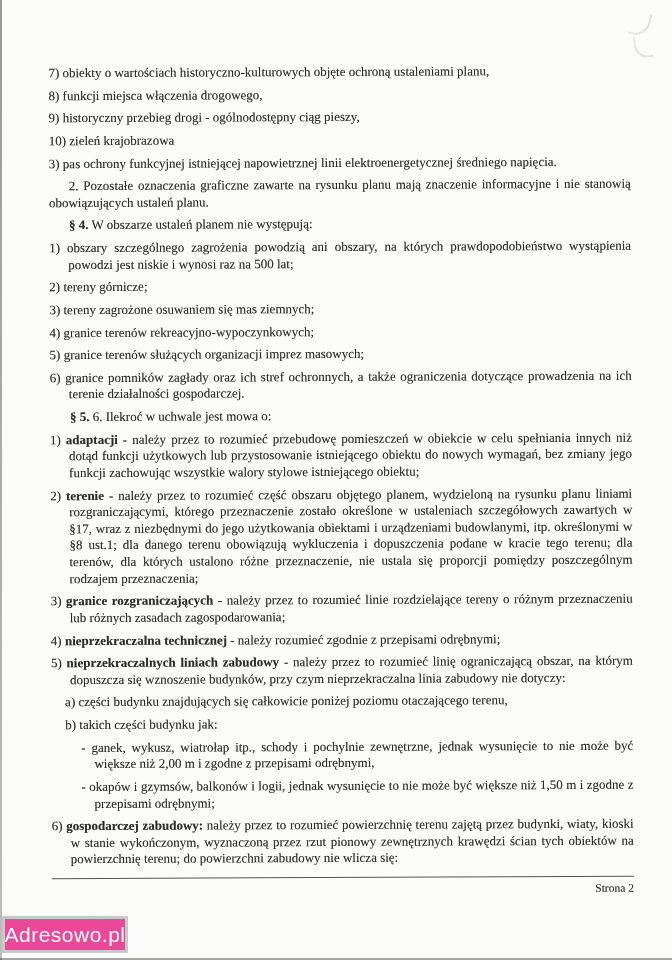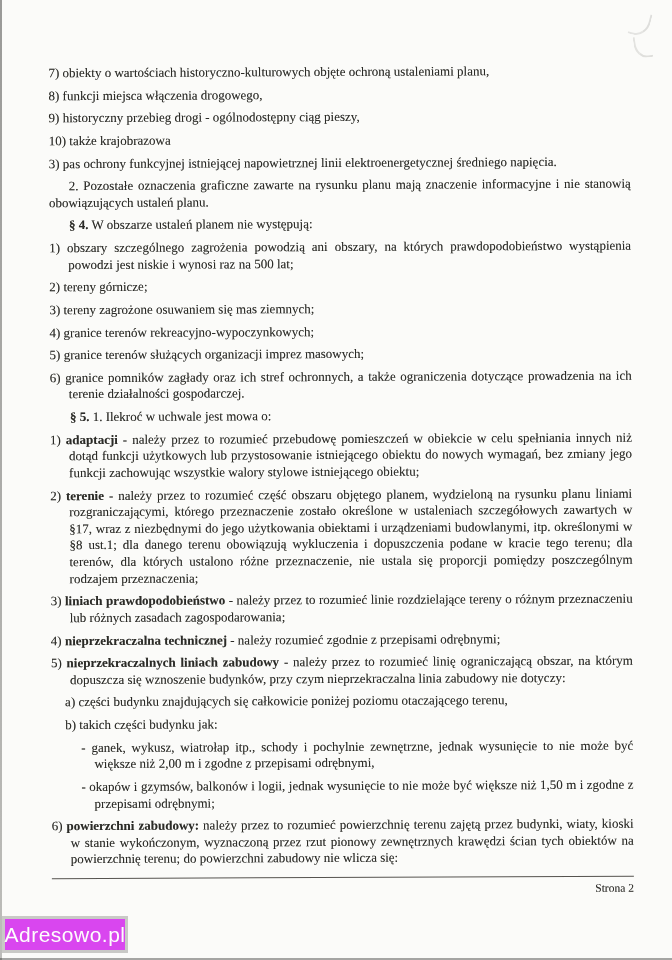--- a/index.html
+++ b/index.html
@@ -31,21 +31,21 @@
   .l1{padding-left:19px;text-indent:-19px;}
   .l2{margin-left:14px;padding-left:15px;text-indent:-15px;}
   .l3{margin-left:30px;padding-left:13px;text-indent:-13px;}
   .para{text-indent:20px;}
   .heading{text-indent:20px;}
   .term{font-weight:bold;}
   .footer-rule{border:none;border-top:1.5px solid #55534f;margin:10px 0 4px 0;}
   .footer-label{text-align:right;font-size:11.5px;color:#33322f;margin:0;}
   .watermark{
     position:absolute;left:2px;top:916px;width:126px;height:37px;
-    box-sizing:border-box;background:#d946ef;border:3px solid #c9c9c6;
+    box-sizing:border-box;background:#ec4899;border:3px solid #c9c9c6;
     display:flex;align-items:center;justify-content:center;
     font-family:"Liberation Sans","DejaVu Sans",sans-serif;
     font-size:21px;color:#fdfdfc;letter-spacing:.5px;
     text-shadow:none;
   }
 </style>
 </head>
 <body>
 
 <div class="edge-left"></div>
@@ -56,61 +56,61 @@
 </div>
 
 <div class="doc">
 
   <p class="b l1"><span class="mk">7)</span> <span>obiekty o wartościach historyczno-kulturowych objęte ochroną ustaleniami planu,</span></p>
 
   <p class="b l1"><span class="mk">8)</span> <span>funkcji miejsca włączenia drogowego,</span></p>
 
   <p class="b l1"><span class="mk">9)</span> <span>historyczny przebieg drogi - ogólnodostępny ciąg pieszy,</span></p>
 
-  <p class="b l1"><span class="mk">10)</span> <span>także krajobrazowa</span></p>
+  <p class="b l1"><span class="mk">10)</span> <span>zieleń krajobrazowa</span></p>
 
   <p class="b l1"><span class="mk">3)</span> <span>pas ochrony funkcyjnej istniejącej napowietrznej linii elektroenergetycznej średniego napięcia.</span></p>
 
   <p class="b para"><span>2. Pozostałe oznaczenia graficzne zawarte na rysunku planu mają znaczenie informacyjne i nie stanowią obowiązujących ustaleń planu.</span></p>
 
   <p class="b heading"><span class="term">§ 4.</span> <span>W obszarze ustaleń planem nie występują:</span></p>
 
   <p class="b l1"><span class="mk">1)</span> <span>obszary szczególnego zagrożenia powodzią ani obszary, na których prawdopodobieństwo wystąpienia powodzi jest niskie i wynosi raz na 500 lat;</span></p>
 
   <p class="b l1"><span class="mk">2)</span> <span>tereny górnicze;</span></p>
 
   <p class="b l1"><span class="mk">3)</span> <span>tereny zagrożone osuwaniem się mas ziemnych;</span></p>
 
   <p class="b l1"><span class="mk">4)</span> <span>granice terenów rekreacyjno-wypoczynkowych;</span></p>
 
   <p class="b l1"><span class="mk">5)</span> <span>granice terenów służących organizacji imprez masowych;</span></p>
 
   <p class="b l1"><span class="mk">6)</span> <span>granice pomników zagłady oraz ich stref ochronnych, a także ograniczenia dotyczące prowadzenia na ich terenie działalności gospodarczej.</span></p>
 
-  <p class="b heading"><span class="term">§ 5.</span> <span>1. Ilekroć w uchwale jest mowa o:</span></p>
+  <p class="b heading"><span class="term">§ 5.</span> <span>6. Ilekroć w uchwale jest mowa o:</span></p>
 
   <p class="b l1"><span class="mk">1)</span> <span class="term">adaptacji</span> <span>- należy przez to rozumieć przebudowę pomieszczeń w obiekcie w celu spełniania innych niż dotąd funkcji użytkowych lub przystosowanie istniejącego obiektu do nowych wymagań, bez zmiany jego funkcji zachowując wszystkie walory stylowe istniejącego obiektu;</span></p>
 
   <p class="b l1"><span class="mk">2)</span> <span class="term">terenie</span> <span>- należy przez to rozumieć część obszaru objętego planem, wydzieloną na rysunku planu liniami rozgraniczającymi, którego przeznaczenie zostało określone w ustaleniach szczegółowych zawartych w §17, wraz z niezbędnymi do jego użytkowania obiektami i urządzeniami budowlanymi, itp. określonymi w §8 ust.1; dla danego terenu obowiązują wykluczenia i dopuszczenia podane w kracie tego terenu; dla terenów, dla których ustalono różne przeznaczenie, nie ustala się proporcji pomiędzy poszczególnym rodzajem przeznaczenia;</span></p>
 
-  <p class="b l1"><span class="mk">3)</span> <span class="term">liniach prawdopodobieństwo</span> <span>- należy przez to rozumieć linie rozdzielające tereny o różnym przeznaczeniu lub różnych zasadach zagospodarowania;</span></p>
+  <p class="b l1"><span class="mk">3)</span> <span class="term">granice rozgraniczających</span> <span>- należy przez to rozumieć linie rozdzielające tereny o różnym przeznaczeniu lub różnych zasadach zagospodarowania;</span></p>
 
   <p class="b l1"><span class="mk">4)</span> <span class="term">nieprzekraczalna technicznej</span> <span>- należy rozumieć zgodnie z przepisami odrębnymi;</span></p>
 
   <p class="b l1"><span class="mk">5)</span> <span class="term">nieprzekraczalnych liniach zabudowy</span> <span>- należy przez to rozumieć linię ograniczającą obszar, na którym dopuszcza się wznoszenie budynków, przy czym nieprzekraczalna linia zabudowy nie dotyczy:</span></p>
 
   <p class="b l2"><span class="mk">a)</span> <span>części budynku znajdujących się całkowicie poniżej poziomu otaczającego terenu,</span></p>
 
   <p class="b l2"><span class="mk">b)</span> <span>takich części budynku jak:</span></p>
 
   <p class="b l3"><span class="mk">-</span> <span>ganek, wykusz, wiatrołap itp., schody i pochylnie zewnętrzne, jednak wysunięcie to nie może być większe niż 2,00 m i zgodne z przepisami odrębnymi,</span></p>
 
   <p class="b l3"><span class="mk">-</span> <span>okapów i gzymsów, balkonów i logii, jednak wysunięcie to nie może być większe niż 1,50 m i zgodne z przepisami odrębnymi;</span></p>
 
-  <p class="b l1"><span class="mk">6)</span> <span class="term">powierzchni zabudowy:</span> <span>należy przez to rozumieć powierzchnię terenu zajętą przez budynki, wiaty, kioski w stanie wykończonym, wyznaczoną przez rzut pionowy zewnętrznych krawędzi ścian tych obiektów na powierzchnię terenu; do powierzchni zabudowy nie wlicza się:</span></p>
+  <p class="b l1"><span class="mk">6)</span> <span class="term">gospodarczej zabudowy:</span> <span>należy przez to rozumieć powierzchnię terenu zajętą przez budynki, wiaty, kioski w stanie wykończonym, wyznaczoną przez rzut pionowy zewnętrznych krawędzi ścian tych obiektów na powierzchnię terenu; do powierzchni zabudowy nie wlicza się:</span></p>
 
   <hr class="footer-rule">
   <p class="footer-label">Strona 2</p>
 </div>
 
 <div class="watermark">
   <span>Adresowo.pl</span>
 </div>
 
 </body></html>

